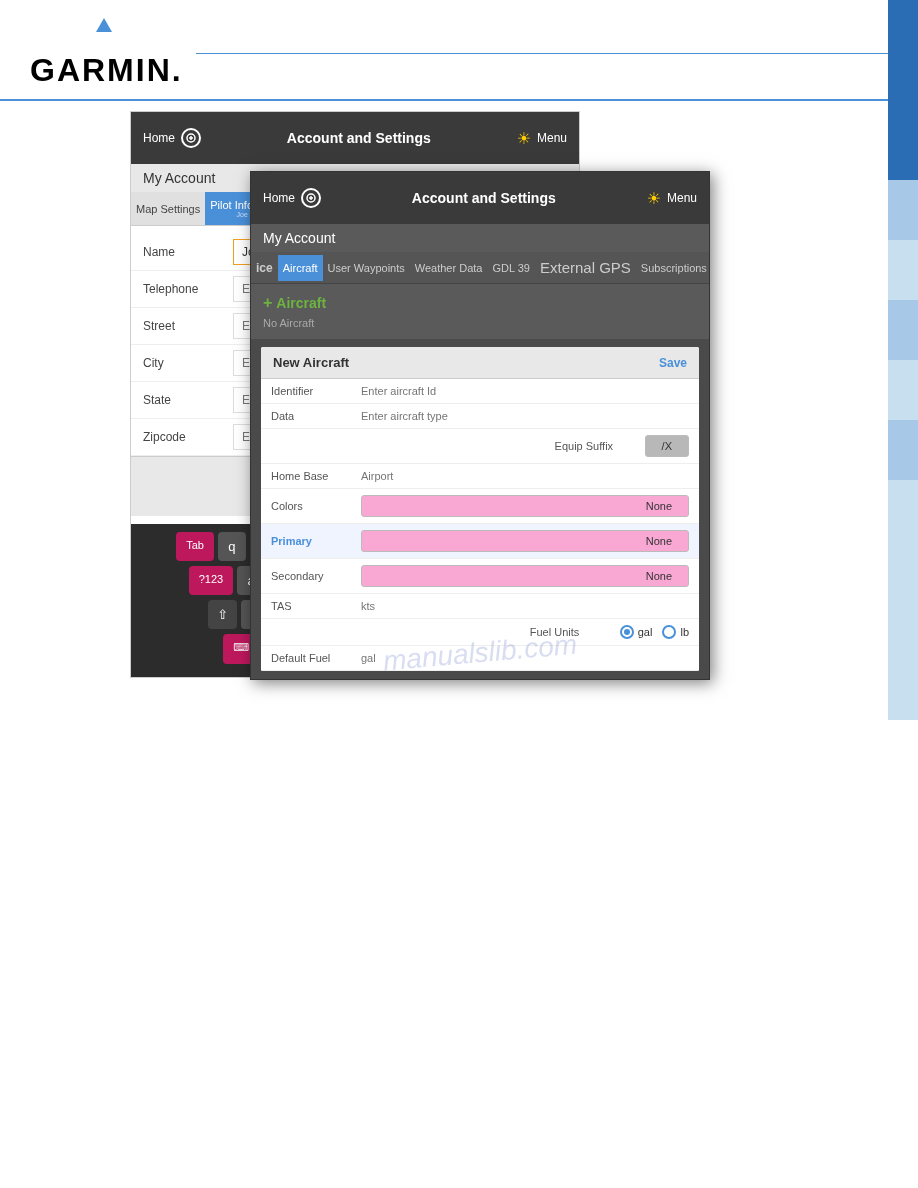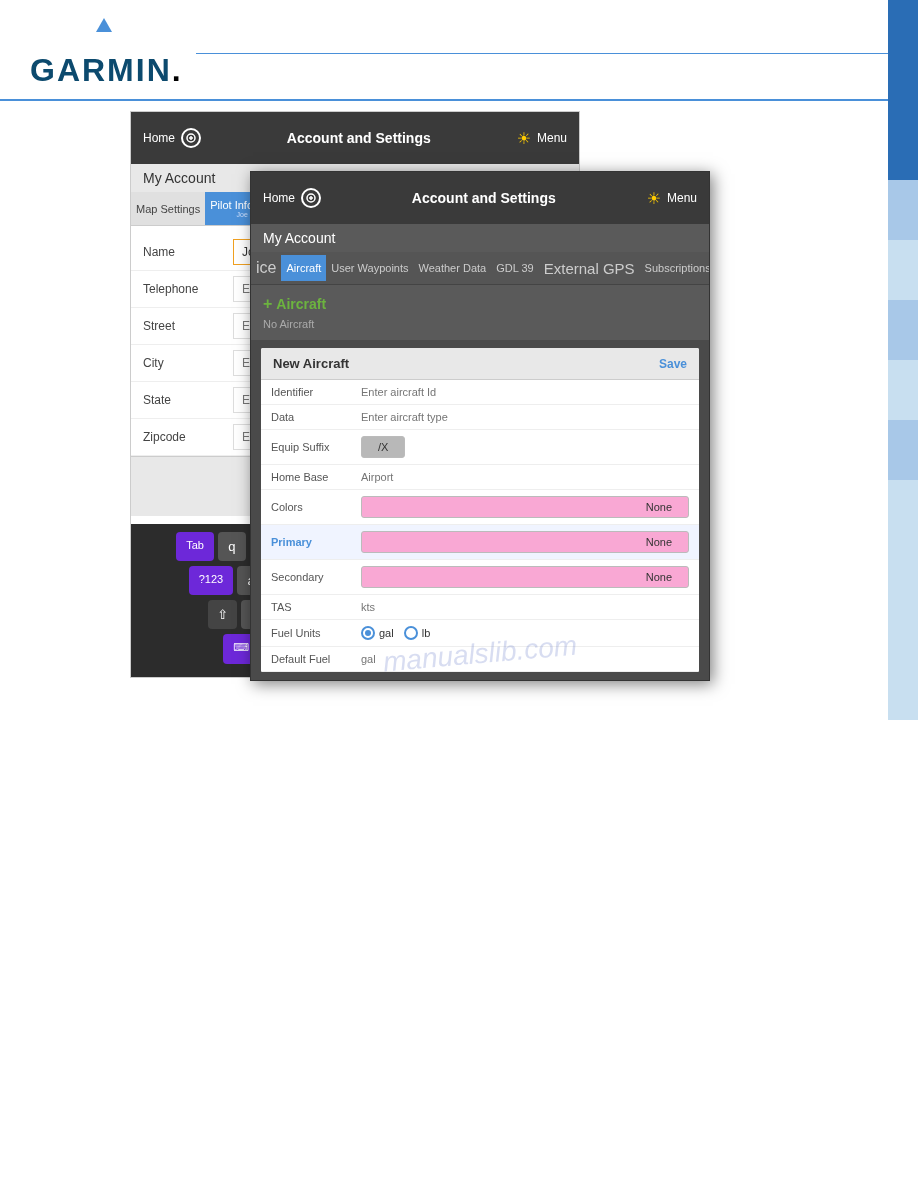--- a/index.html
+++ b/index.html
@@ -21,21 +21,21 @@
       margin-bottom: 10px;
     }
     .garmin-logo {
       display: flex;
       align-items: center;
       gap: 2px;
     }
     .garmin-logo-text {
       font-size: 32px;
       font-weight: 900;
-      color: #0c4a6e;
+      color: #000000;
       letter-spacing: 2px;
       font-family: Arial Black, Arial, sans-serif;
     }
     .garmin-logo-triangle {
       width: 0;
       height: 0;
       border-left: 8px solid transparent;
       border-right: 8px solid transparent;
       border-bottom: 14px solid #4a90d9;
       margin-bottom: 20px;
@@ -214,21 +214,21 @@
       padding: 7px 9px;
       border-radius: 4px;
       min-width: 28px;
       text-align: center;
       cursor: pointer;
     }
     .key.wide {
       padding: 7px 14px;
     }
     .key.special {
-      background: #6d28d9;
+      background: #be185d;
       font-size: 11px;
       padding: 7px 10px;
     }
     .key.shift {
       background: #444;
     }
     .key.space {
       background: #555;
       flex: 1;
       max-width: 120px;
@@ -323,20 +323,21 @@
       color: #4a90d9;
       cursor: pointer;
       font-weight: bold;
     }
     .modal-form-row {
       display: flex;
       align-items: center;
       padding: 6px 10px;
       border-bottom: 1px solid #eee;
       background: #fff;
+      justify-content: flex-end;
     }
     .modal-form-label {
       width: 90px;
       font-size: 11px;
       color: #555;
       flex-shrink: 0;
     }
     .modal-form-input {
       flex: 1;
       font-size: 11px;
@@ -581,21 +582,21 @@
         <span class="sun-icon">☀</span>
         <span style="color:#fff;font-size:12px;">Menu</span>
       </div>
     </div>
 
     <div class="my-account-bar" style="background:#5a5a5a; color:#fff;">
       <span>My Account</span>
     </div>
 
     <div class="tabs-bar" style="background:#555;">
-      <div class="tab-item" style="color:#ccc; font-size:16px;">
+      <div class="tab-item" style="color:#ccc; font-size:12px;font-weight:bold;">
         <span>ice</span>
       </div>
       <div class="tab-item active">
         <span>Aircraft</span>
       </div>
       <div class="tab-item" style="color:#ccc; font-size:11px;">
         <span>User Waypoints</span>
       </div>
       <div class="tab-item" style="color:#ccc; font-size:11px;">
         <span>Weather Data</span>

